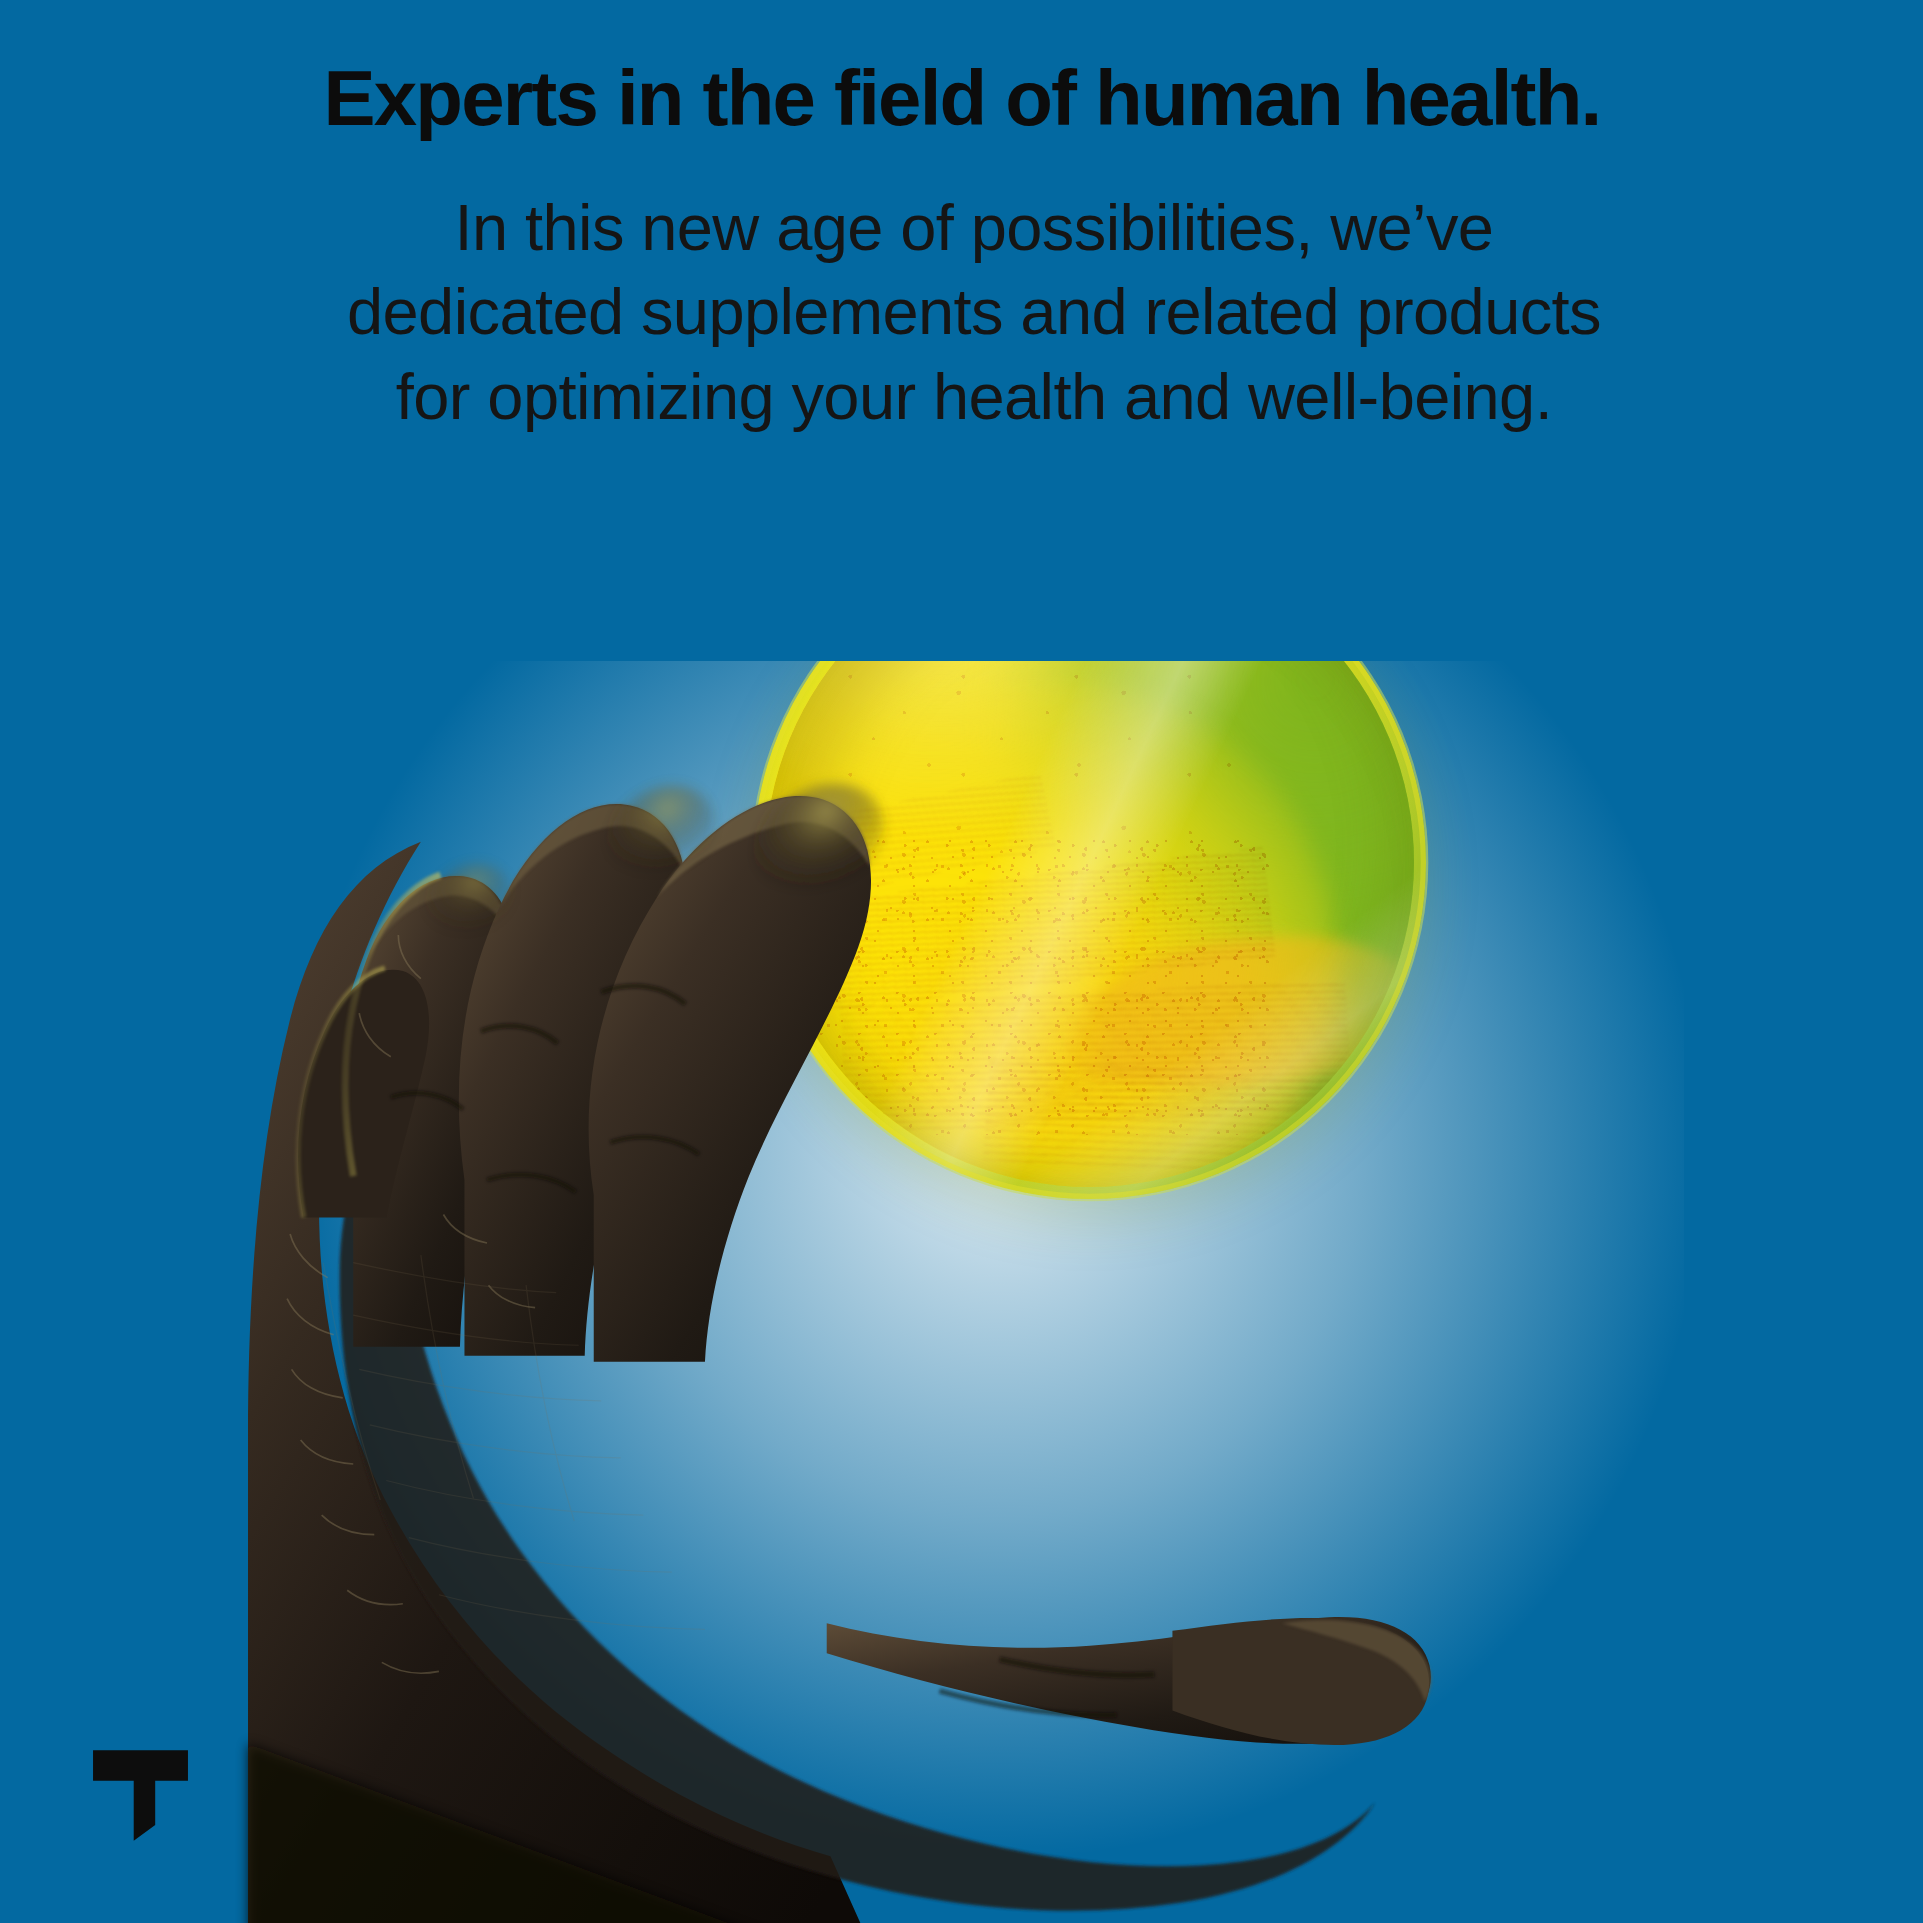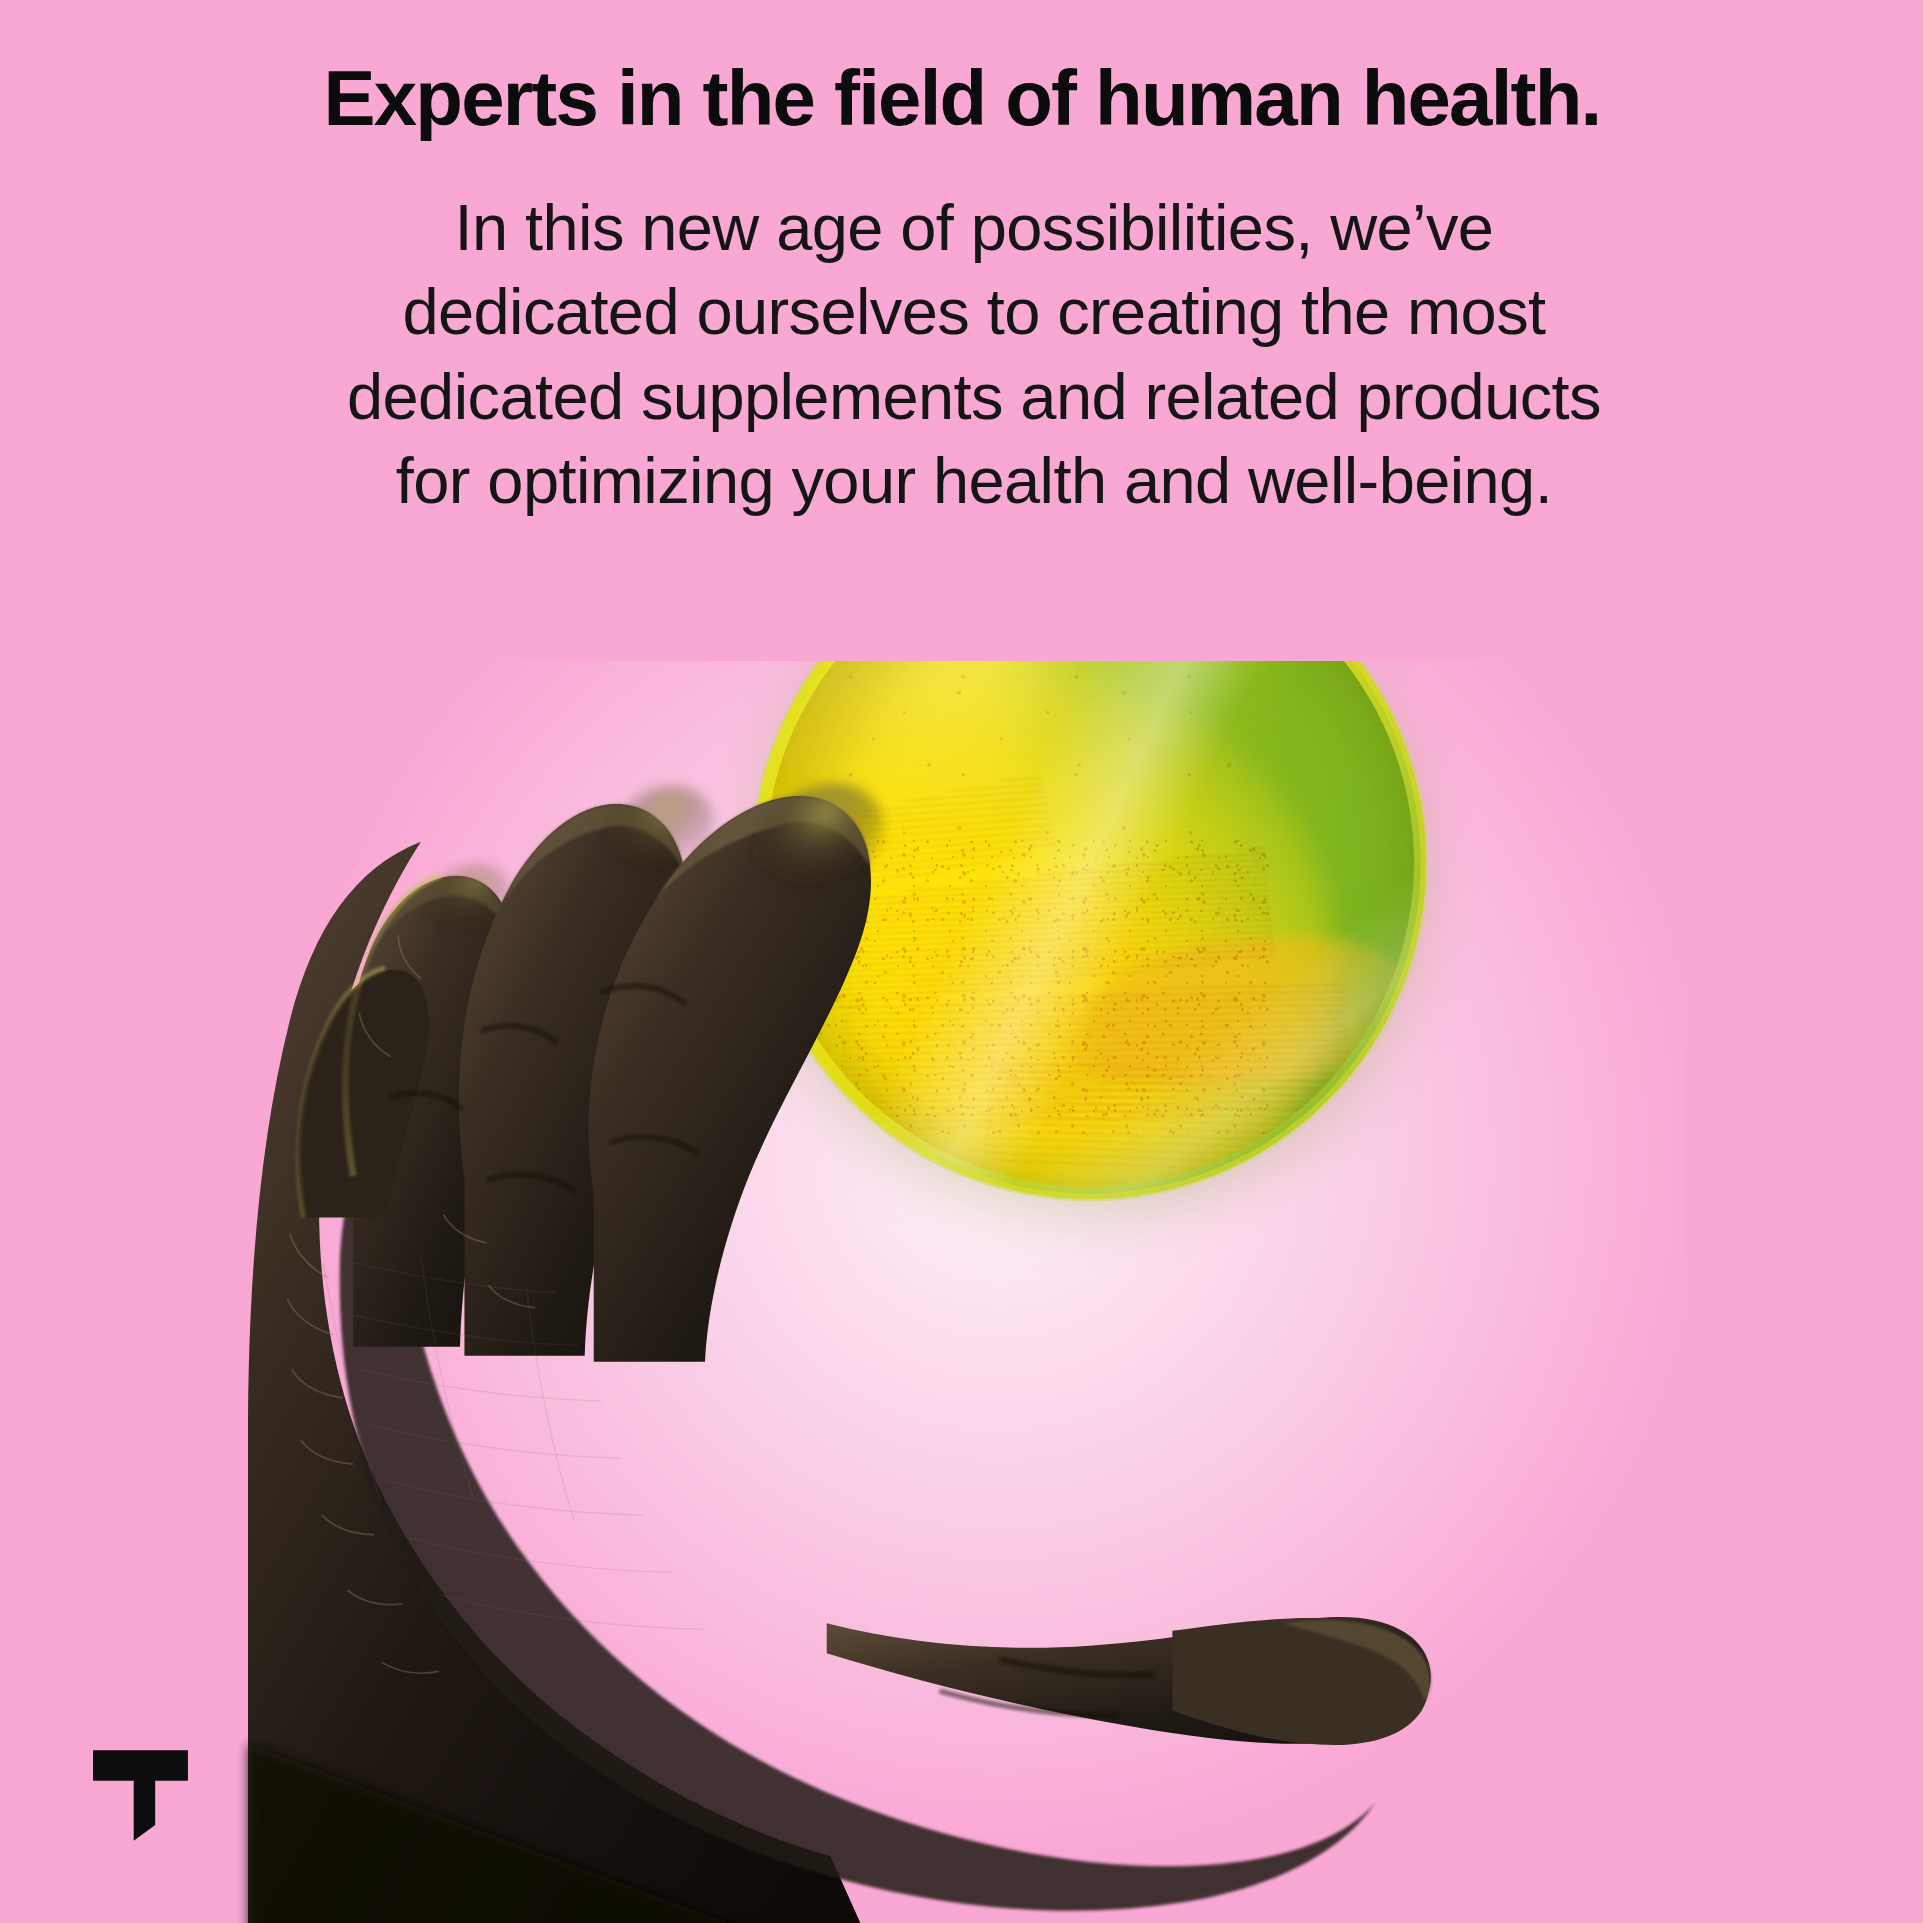--- a/index.html
+++ b/index.html
@@ -287,27 +287,26 @@
   #logo{
     position:absolute;left:84px;bottom:72px;
     width:113px;height:113px;
     z-index:60;
   }
   #logo svg{display:block;width:100%;height:100%;}
 </style>
 </head>
 <body style="background: rgb(230, 230, 230);">
 
-<div id="stage" style="background: #f9a8d4;">
+<div id="stage" style="background: #0369a1;">
 
   <div id="textblock">
     <h1 id="headline" style="color: rgb(12, 12, 12);">Experts in the field of human health.</h1>
     <div id="subcopy" style="color: rgb(21, 21, 21);">
       <span class="ln">In this new age of possibilities, we’ve</span>
-      <span class="ln">dedicated ourselves to creating the most</span>
       <span class="ln">dedicated supplements and related products</span>
       <span class="ln">for optimizing your health and well-being.</span>
     </div>
   </div>
 
   <div id="photo">
 
     <div id="glow"></div>
 
     <div id="dish-wrap">

